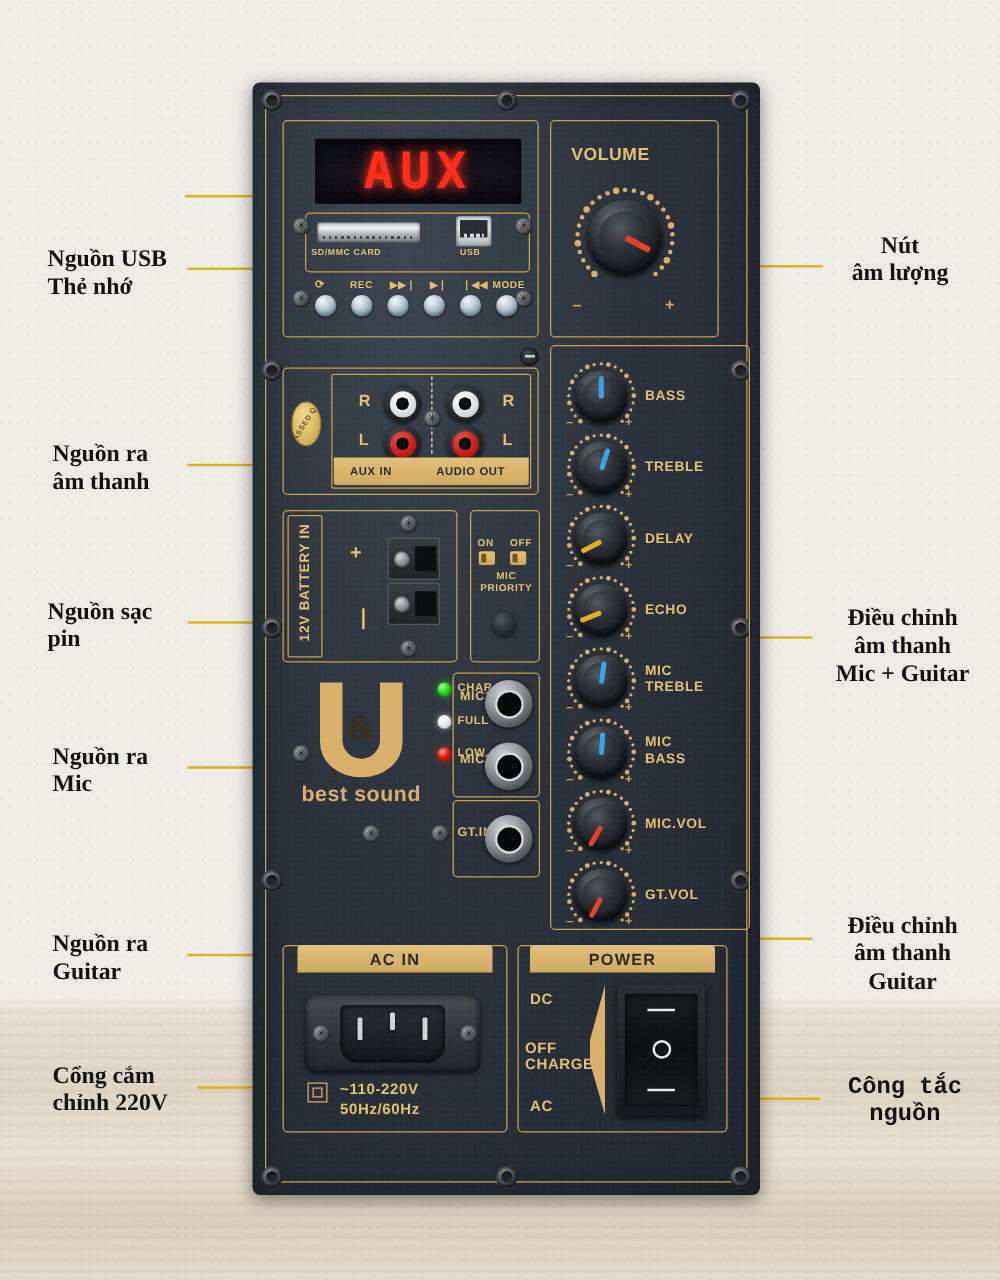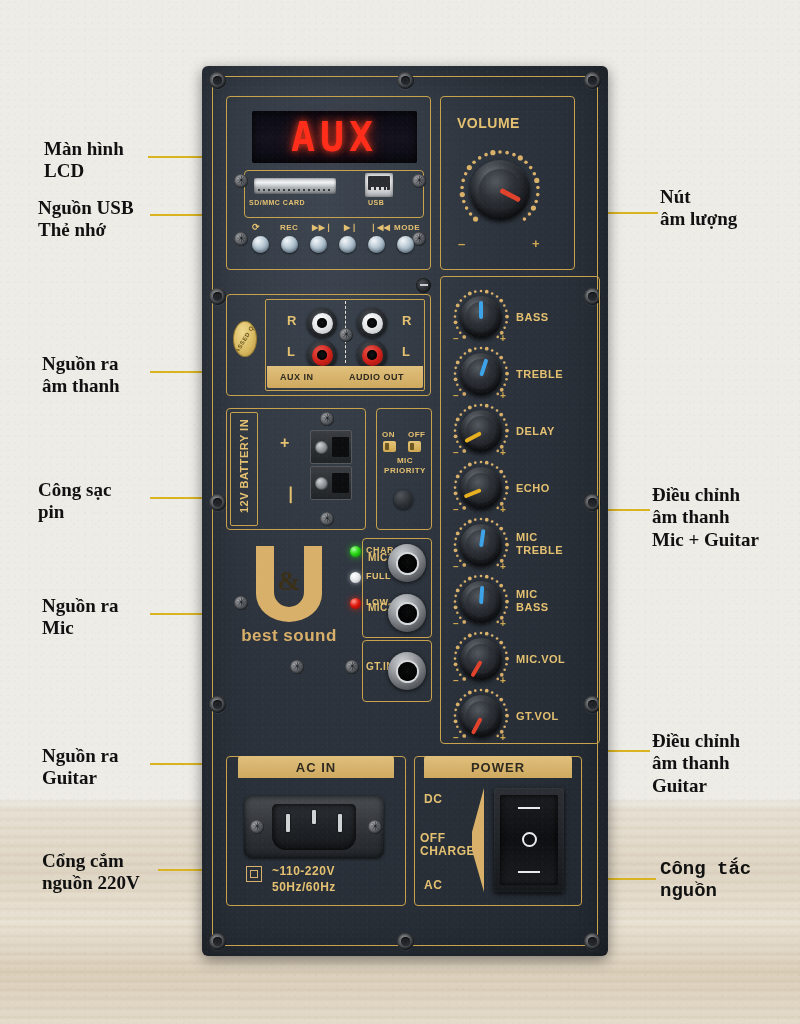--- a/index.html
+++ b/index.html
@@ -40,21 +40,21 @@
   
   .callout {
     position: absolute;
     font-family: "Liberation Serif", serif;
     font-weight: bold;
     font-size: 19px;
     line-height: 1.18;
     color: #111;
     white-space: pre-line;
   }
-  .callout.right { }
+  .callout.right { text-align: center; }
   .callout.left  { text-align: left; }
   .leader {
     position: absolute;
     height: 2px;
     background: #d9b320;
   }
 
   
   #panel {
     position: absolute;
@@ -320,46 +320,44 @@
     position:absolute; background:#0b0d0f; border-radius:1px;
   }
 </style>
 </head>
 <body>
 
 <div id="stage">
   <div class="wood"></div>
   <div class="noise"></div>
 
-  <div class="callout left" style="left:44px; top:138px;">Màn hình
-LCD</div>
   <div class="leader" style="left:148px; top:156px; width:78px;"></div>
 
   <div class="callout left" style="left:38px; top:197px;">Nguồn USB
 Thẻ nhớ</div>
   <div class="leader" style="left:150px; top:214px; width:100px;"></div>
 
   <div class="callout left" style="left:42px; top:353px;">Nguồn ra
 âm thanh</div>
   <div class="leader" style="left:150px; top:371px; width:110px;"></div>
 
-  <div class="callout left" style="left:38px; top:479px;">Công sạc
+  <div class="callout left" style="left:38px; top:479px;">Nguồn sạc
 pin</div>
   <div class="leader" style="left:150px; top:497px; width:70px;"></div>
 
   <div class="callout left" style="left:42px; top:595px;">Nguồn ra
 Mic</div>
   <div class="leader" style="left:150px; top:613px; width:230px;"></div>
 
   <div class="callout left" style="left:42px; top:745px;">Nguồn ra
 Guitar</div>
   <div class="leader" style="left:150px; top:763px; width:222px;"></div>
 
   <div class="callout left" style="left:42px; top:850px;">Cổng cắm
-nguồn 220V</div>
+chỉnh 220V</div>
   <div class="leader" style="left:158px; top:869px; width:90px;"></div>
 
   <div class="callout right" style="left:660px; top:186px; width:120px;">Nút
 âm lượng</div>
   <div class="leader" style="left:586px; top:212px; width:72px;"></div>
 
   <div class="callout right" style="left:652px; top:484px; width:140px;">Điều chỉnh
 âm thanh
 Mic + Guitar</div>
   <div class="leader" style="left:584px; top:509px; width:66px;"></div>

